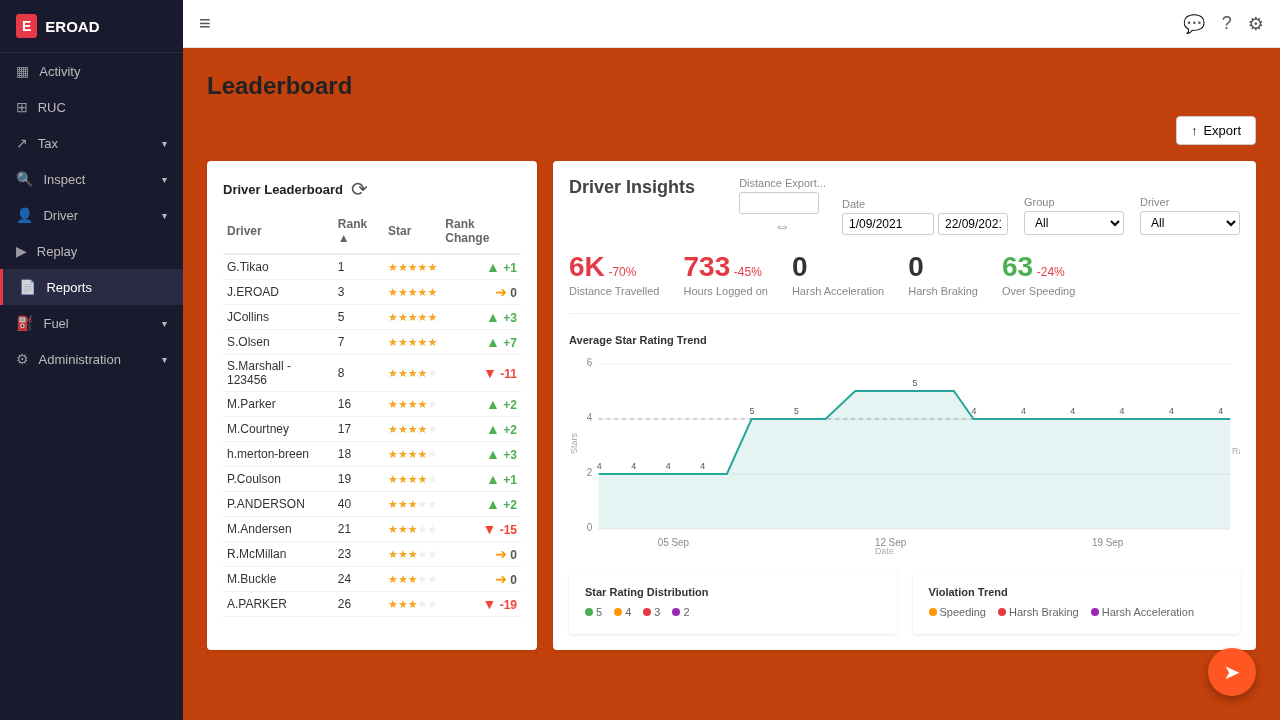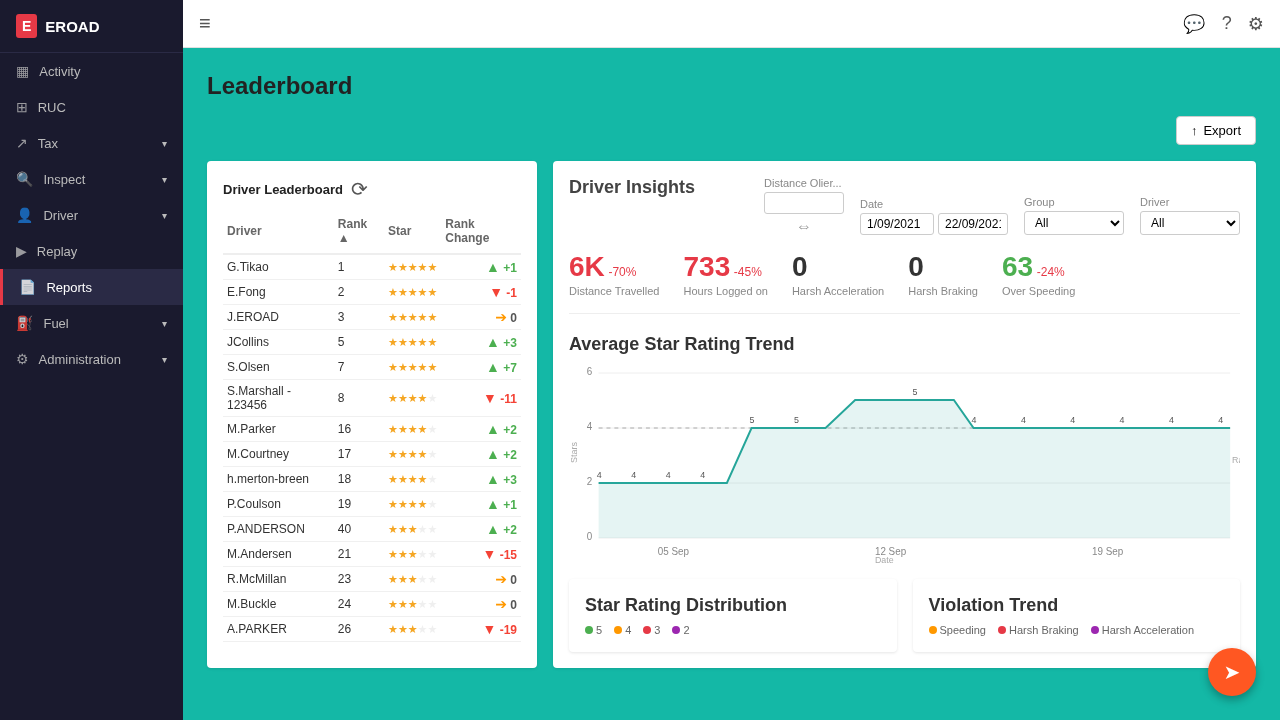--- a/index.html
+++ b/index.html
@@ -63,21 +63,21 @@
       border-bottom: 1px solid #e0e0e0;
       justify-content: space-between;
     }
     .topbar-icons { display: flex; gap: 16px; }
     .topbar-icon { font-size: 18px; color: #555; cursor: pointer; }
 
     #content {
       flex: 1;
       overflow-y: auto;
       padding: 24px;
-      background: #14b8a6;
+      background: #c2410c;
     }
     .page-title { font-size: 24px; font-weight: 600; color: #222; margin-bottom: 16px; }
 
     .export-bar {
       display: flex;
       justify-content: flex-end;
       margin-bottom: 16px;
     }
     .export-btn {
       border: 1px solid #ccc;
@@ -192,21 +192,21 @@
     .stat-value { font-size: 28px; font-weight: 700; }
     .stat-value.red { color: #e63946; }
     .stat-value.green { color: #4caf50; }
     .stat-value.dark { color: #333; }
     .stat-change { font-size: 12px; color: #888; display: inline; }
     .stat-change.neg { color: #e63946; }
     .stat-label { font-size: 11px; color: #888; margin-top: 2px; }
 
     
     .chart-section { margin-bottom: 16px; }
-    .chart-title { font-size: 18px; font-weight: 600; color: #333; margin-bottom: 8px; }
+    .chart-title { font-size: 11px; font-weight: 600; color: #333; margin-bottom: 8px; }
     .chart-container { position: relative; height: 200px; }
 
     svg.chart { width: 100%; height: 100%; }
 
     
     .bottom-grid {
       display: grid;
       grid-template-columns: 1fr 1fr;
       gap: 16px;
       margin-top: 16px;
@@ -360,26 +360,20 @@
             </tr>
           </thead>
           <tbody id="lb-tbody">
           <tr>
       <td>G.Tikao</td>
       <td>1</td>
       <td><span class="stars">★★★★★</span><span class="stars gray" style="opacity:0.3"></span></td>
       <td class="rank-change-col"><span class="arrow-up">▲</span> <span class="rank-change-pos">+1</span></td>
     </tr>
               <tr>
-      <td>E.Fong</td>
-      <td>2</td>
-      <td><span class="stars">★★★★★</span><span class="stars gray" style="opacity:0.3"></span></td>
-      <td class="rank-change-col"><span class="arrow-down">▼</span> <span class="rank-change-neg">-1</span></td>
-    </tr>
-              <tr>
       <td>J.EROAD</td>
       <td>3</td>
       <td><span class="stars">★★★★★</span><span class="stars gray" style="opacity:0.3"></span></td>
       <td class="rank-change-col"><span class="arrow-right">➔</span> <span class="rank-change-zero">0</span></td>
     </tr>
               <tr>
       <td>JCollins</td>
       <td>5</td>
       <td><span class="stars">★★★★★</span><span class="stars gray" style="opacity:0.3"></span></td>
       <td class="rank-change-col"><span class="arrow-up">▲</span> <span class="rank-change-pos">+3</span></td>
@@ -452,28 +446,28 @@
     </tr>
             </tbody>
         </table>
       </div>
 
       <div class="insights-panel">
         <div class="insights-header">
           <div class="insights-title">Driver Insights</div>
           <div class="filters-row">
             <div class="filter-group distance-slider-container">
-              <span class="filter-label">Distance Olier...</span>
+              <span class="filter-label">Distance Export...</span>
               <input class="distance-slider filter-input" type="text" style="">
               <div class="slider-handle">⇔</div>
             </div>
             <div class="filter-group">
               <span class="filter-label">Date</span>
               <div class="filter-date-range">
-                <input class="filter-input" type="text" value="1/09/2021" style="width: 74px;">
+                <input class="filter-input" type="text" value="1/09/2021" style="width: 92px;">
                 <input class="filter-input" type="text" value="22/09/2021" style="width: 70px;">
               </div>
             </div>
             <div class="filter-group">
               <span class="filter-label">Group</span>
               <select class="filter-select">
                 <option>All</option>
               </select>
             </div>
             <div class="filter-group">

